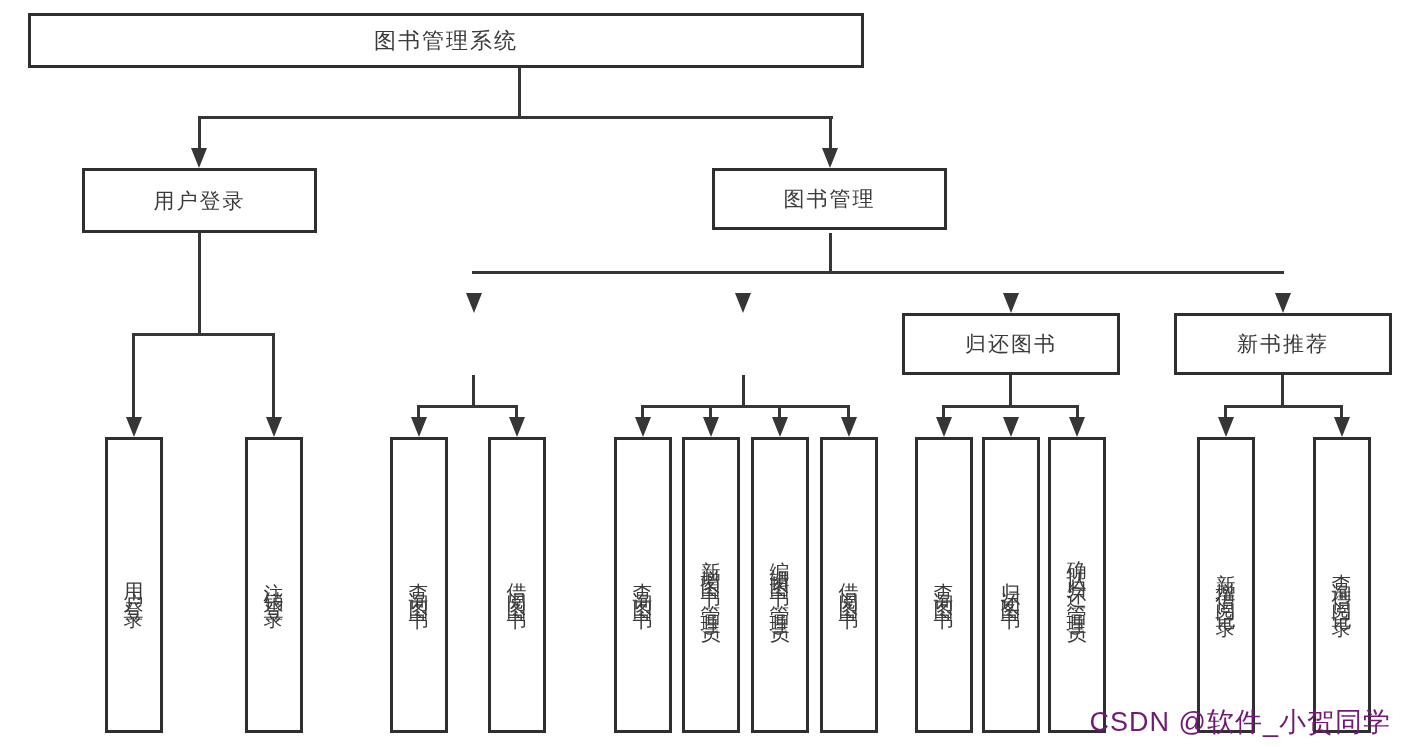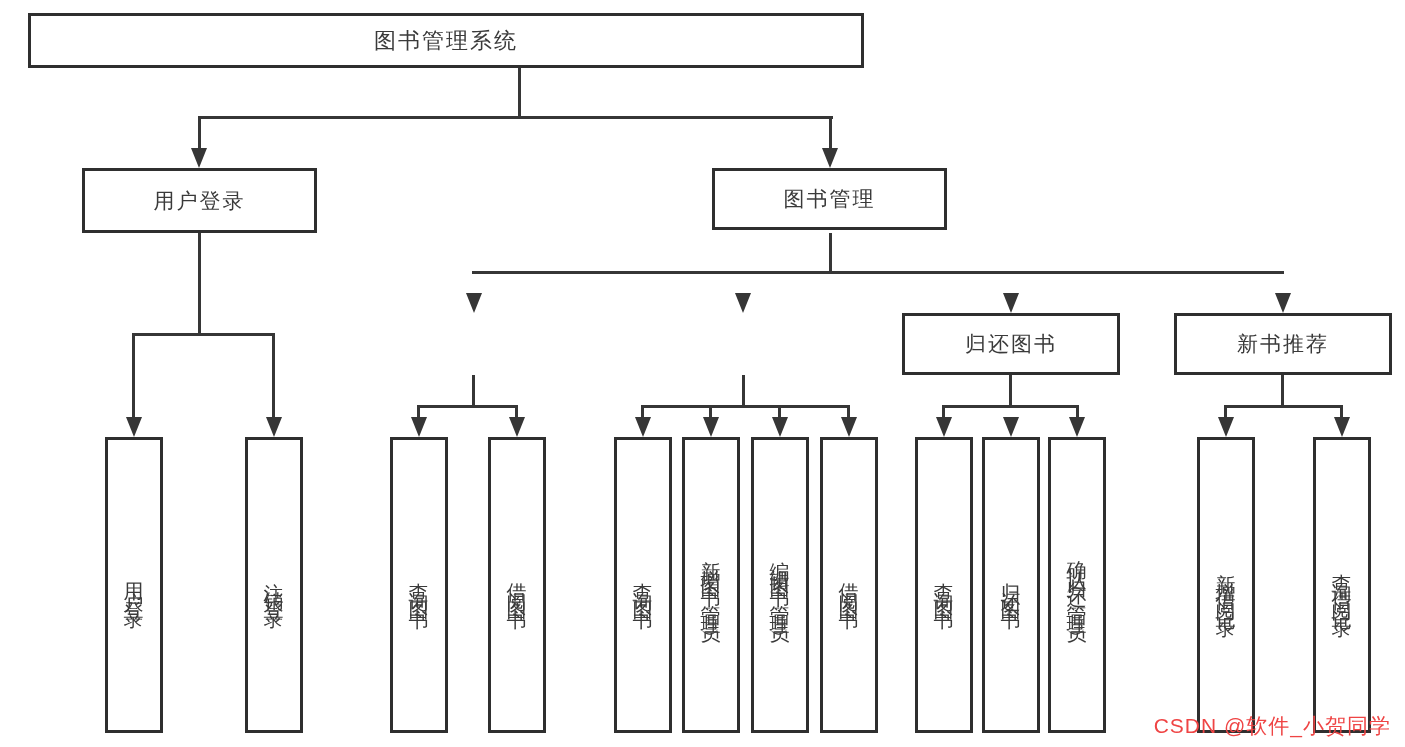--- a/index.html
+++ b/index.html
@@ -20,21 +20,21 @@
   .hline,.vline{position:absolute;background:#363636;}
   .hline{height:3px;}
   .vline{width:3px;}
   .arrow{
     position:absolute;width:0;height:0;
     border-left:8px solid transparent;border-right:8px solid transparent;
     border-top:20px solid #363636;
   }
   .watermark{
     position:absolute;right:14px;bottom:7px;
-    font-size:21px;color:#ef4444;letter-spacing:1px;white-space:nowrap;
+    font-size:27px;color:#701a75;letter-spacing:1px;white-space:nowrap;
   }
 </style>
 </head>
 <body>
 
 <div class="canvas">
 
   <div class="node root" style="left:28px;top:13px;width:836px;height:55px;font-family:Liberation Mono, monospace;">
     <span class="lbl">图书管理系统</span>
   </div>

